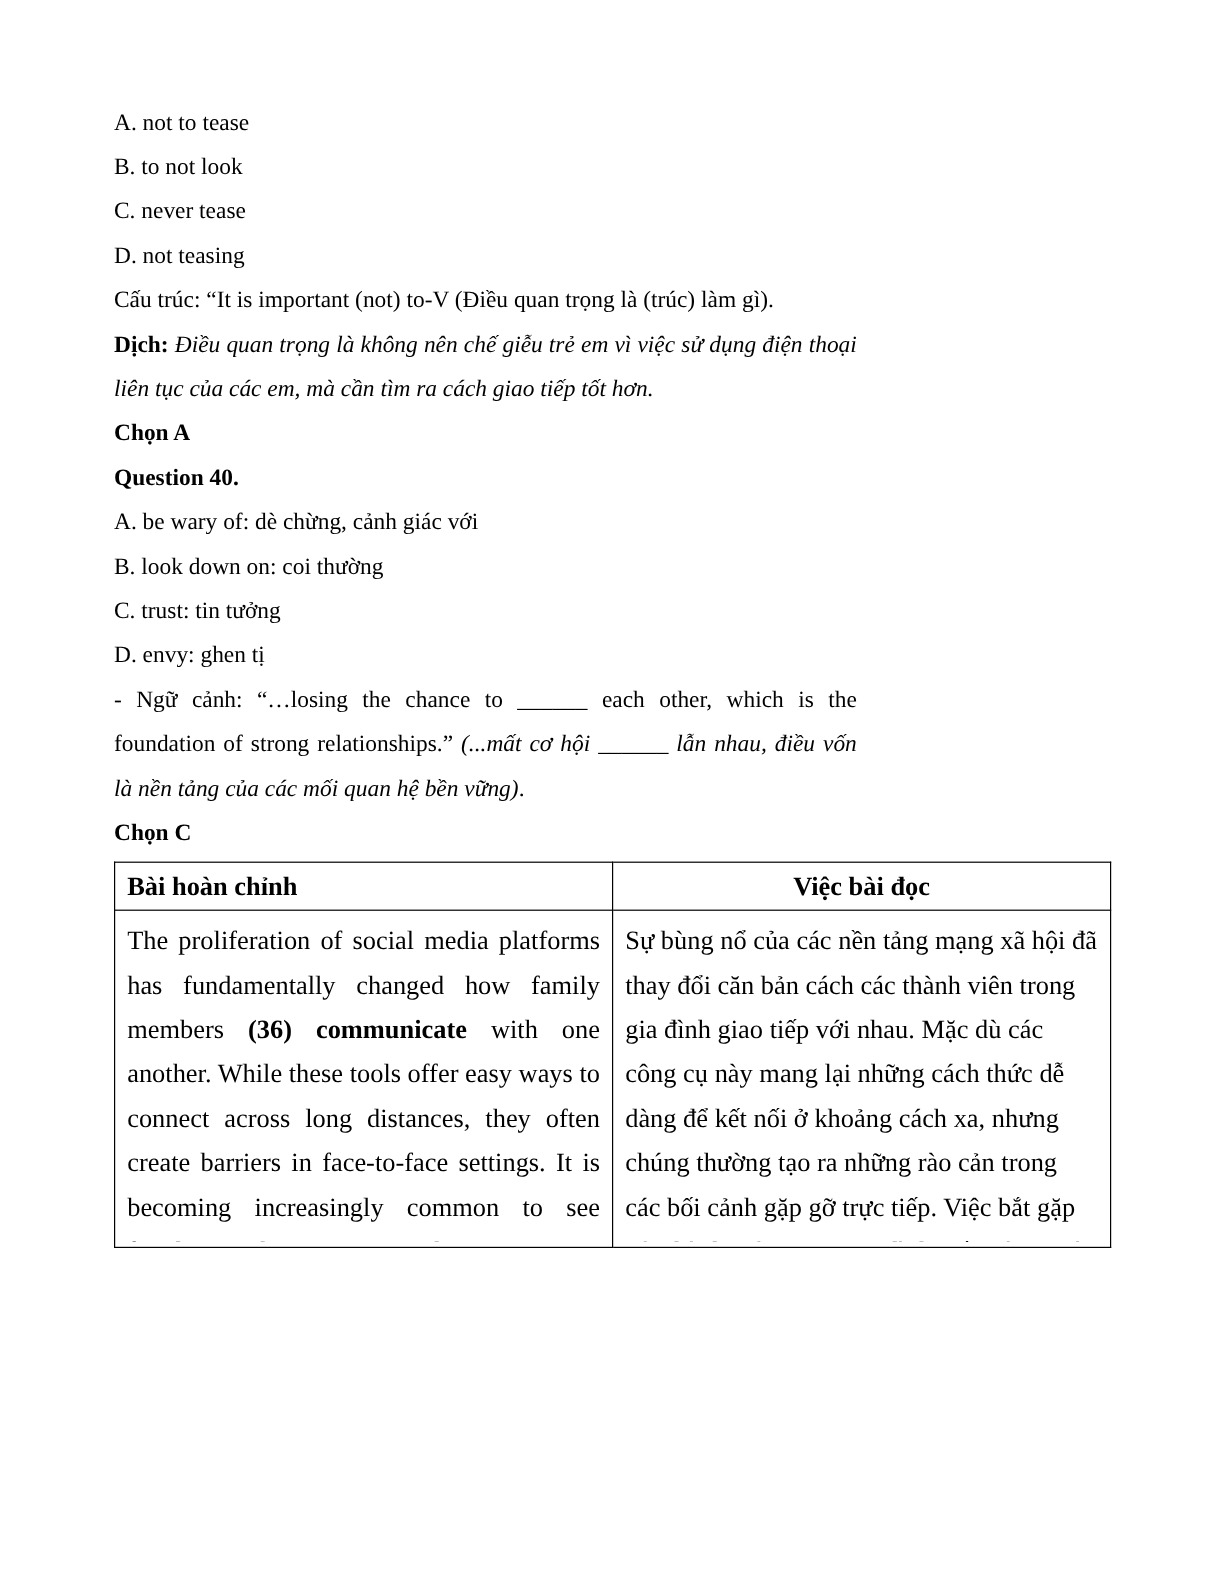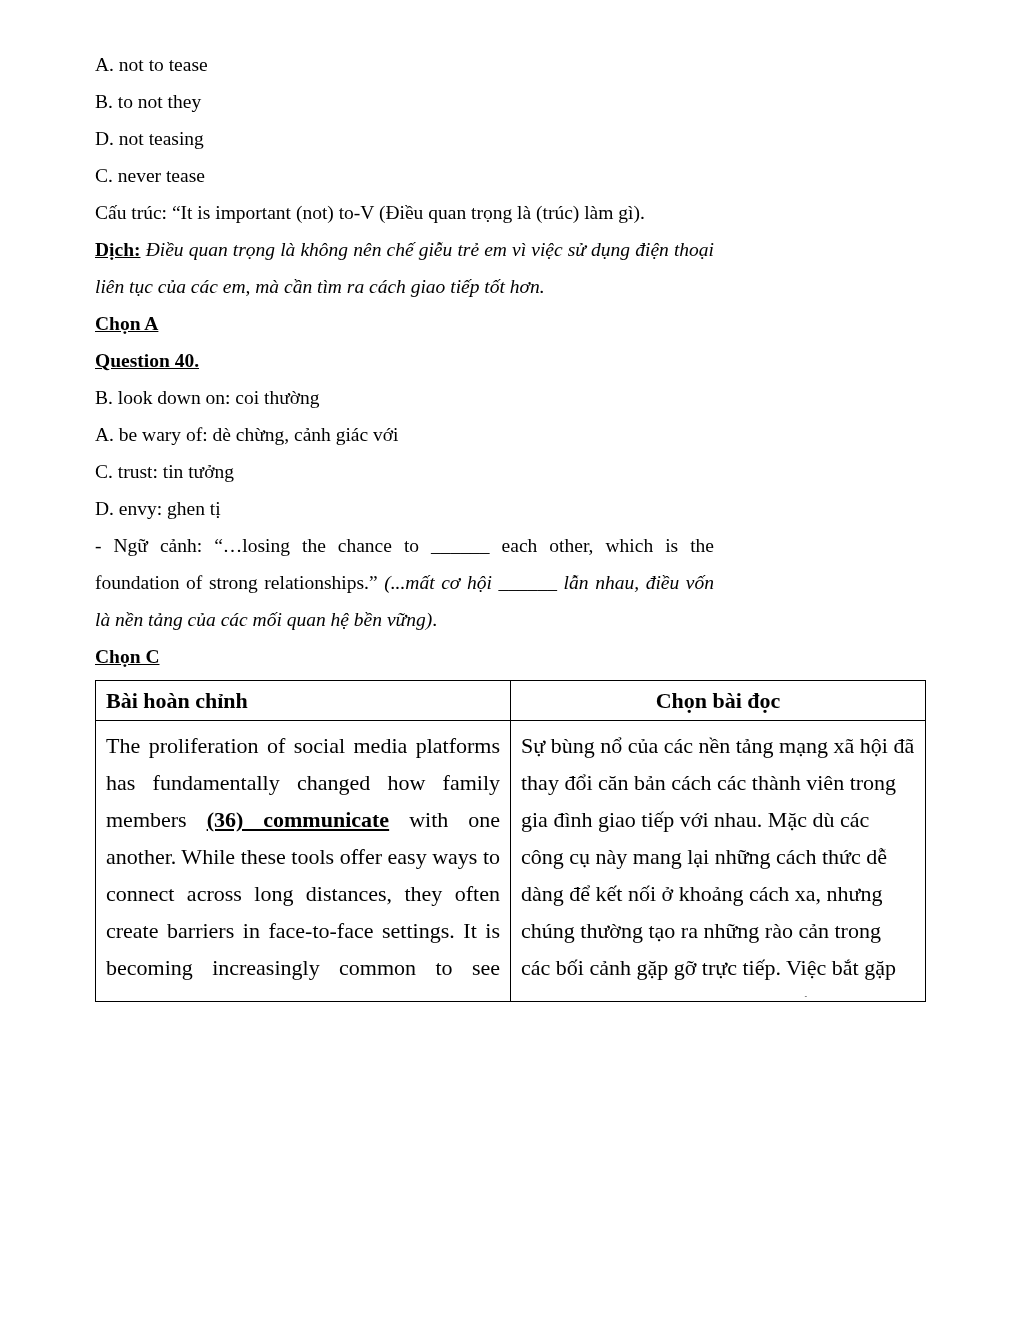--- a/index.html
+++ b/index.html
@@ -12,39 +12,39 @@
     height: 1320px;
     font-family: "Liberation Serif", "DejaVu Serif", serif;
     color: #000000;
     overflow: hidden;
   }
   .page {
     position: relative;
     width: 808px;
     height: 1320px;
     box-sizing: border-box;
-    padding: 46px 94px 0 95px;
+    padding: 84px 94px 0 95px;
   }
   .line {
     font-size: 19.5px;
     line-height: 37px;
     margin: 0;
     white-space: pre-wrap;
   }
   .para {
     font-size: 19.5px;
     line-height: 37px;
     margin: 0;
     text-align: justify;
     text-justify: inter-word;
   }
   .para-last-left {
     text-align-last: left;
   }
-  b, .b { font-weight: bold; text-decoration: underline; }
+  b, .b { font-weight: bold; }
   i, .i { font-style: italic; }
 
   .tbl {
     width: 831px;
     border-collapse: collapse;
     table-layout: fixed;
     margin-top: 5px;
   }
   .tbl td, .tbl th {
     border: 1.3px solid #000000;
@@ -74,48 +74,48 @@
     height: 270px;
     overflow: hidden;
   }
 </style>
 </head>
 <body>
 
 <div class="page">
 
   <p class="line">A. not to tease</p>
-  <p class="line">B. to not they</p>
+  <p class="line">B. to not look</p>
+  <p class="line">C. never tease</p>
   <p class="line">D. not teasing</p>
-  <p class="line">C. never tease</p>
 
   <p class="line">Cấu trúc: “It is important (not) to-V (Điều quan trọng là (trúc) làm gì).</p>
 
   <p class="para para-last-left"><b>Dịch:</b> <i>Điều quan trọng là không nên chế giễu trẻ em vì việc sử dụng điện thoại liên tục của các em, mà cần tìm ra cách giao tiếp tốt hơn.</i></p>
 
   <p class="line"><b>Chọn A</b></p>
 
   <p class="line"><b>Question 40.</b></p>
 
 
+  <p class="line">A. be wary of: dè chừng, cảnh giác với</p>
   <p class="line">B. look down on: coi thường</p>
-  <p class="line">A. be wary of: dè chừng, cảnh giác với</p>
   <p class="line">C. trust: tin tưởng</p>
   <p class="line">D. envy: ghen tị</p>
 
   <p class="para para-last-left"><span>- Ngữ cảnh: </span><span>“…losing the chance to ______ each other, which is the foundation of strong relationships.” </span><i>(...mất cơ hội ______ lẫn nhau, điều vốn là nền tảng của các mối quan hệ bền vững)</i><span>.</span></p>
 
 
   <p class="line"><b>Chọn C</b></p>
 
   <table class="tbl">
     <thead>
       <tr>
         <th class="col-en">Bài hoàn chỉnh</th>
-        <th class="col-vi">Chọn bài đọc</th>
+        <th class="col-vi">Việc bài đọc</th>
       </tr>
     </thead>
     <tbody>
       <tr>
         <td class="col-en">
           <div class="cell-body"><span>The proliferation of social media platforms has fundamentally changed how family members </span><b>(36) communicate</b><span> with one another. While these tools offer easy ways to connect across long distances, they often create barriers in face-to-face settings. It is becoming increasingly common to see family members sitting in the same room, yet </span><b>(37) at</b></div>
         </td>
         <td class="col-vi">
           <div class="cell-body">Sự bùng nổ của các nền tảng mạng xã hội đã thay đổi căn bản cách các thành viên trong gia đình giao tiếp với nhau. Mặc dù các công cụ này mang lại những cách thức dễ dàng để kết nối ở khoảng cách xa, nhưng chúng thường tạo ra những rào cản trong các bối cảnh gặp gỡ trực tiếp. Việc bắt gặp các thành viên trong gia đình ngồi cùng một phòng đang trở nên</div>
         </td>

